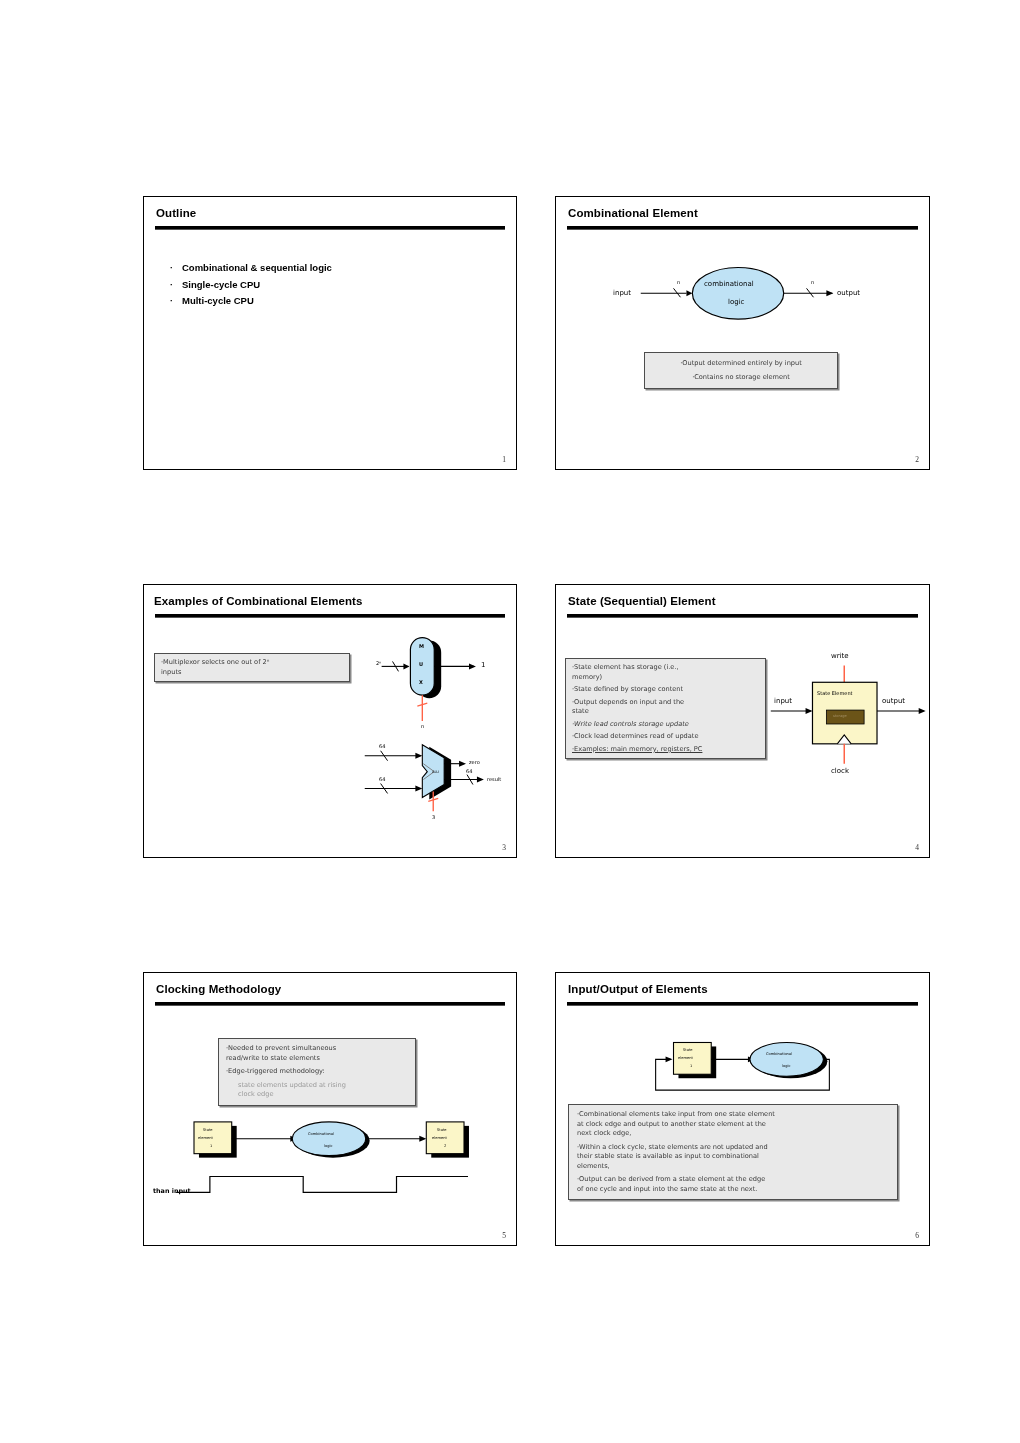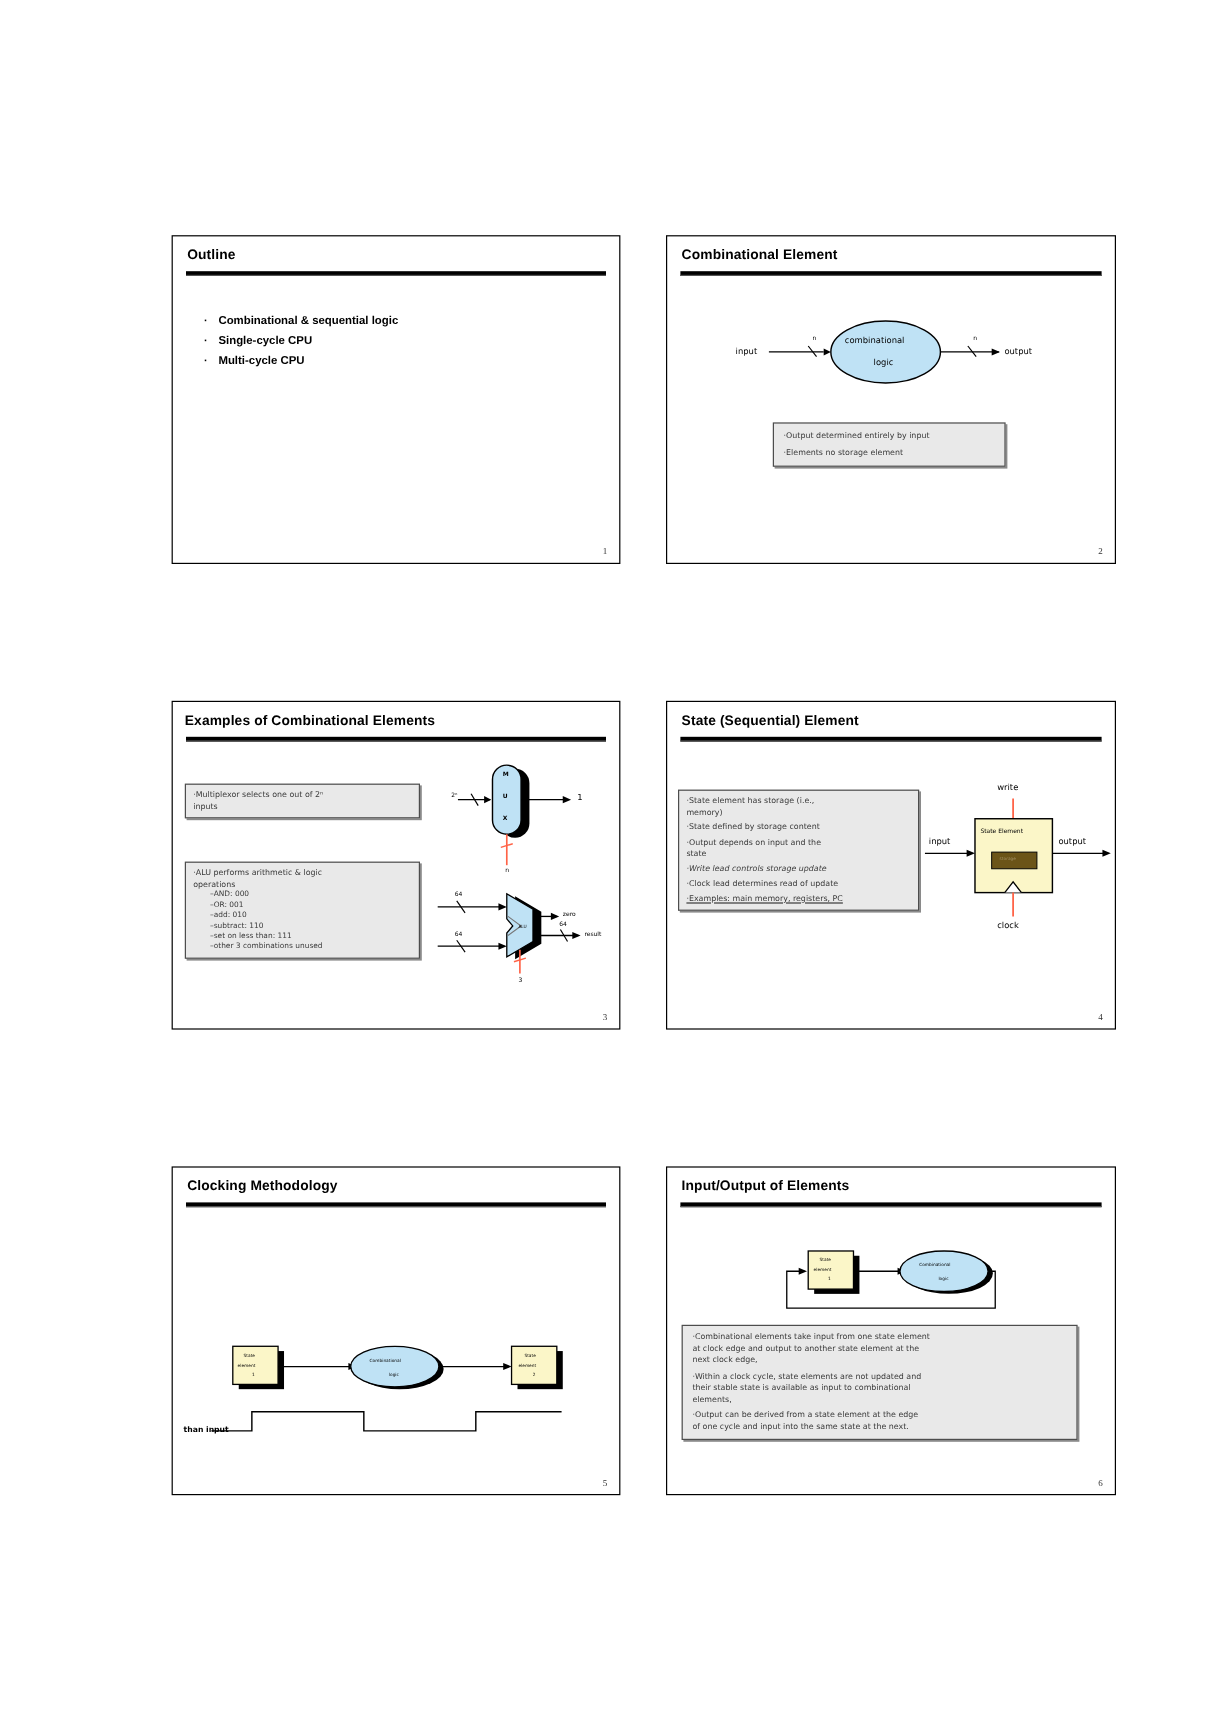--- a/index.html
+++ b/index.html
@@ -164,47 +164,37 @@
       <polygon points="272,94 279,97 272,100" fill="#000"></polygon>
     </svg>
 
     <div class="dtext" style="left:57px; top:92px;">input</div>
     <div class="dtext" style="left:281px; top:92px;">output</div>
     <div class="dtext sm" style="left:121px; top:82px;">n</div>
     <div class="dtext sm" style="left:255px; top:82px;">n</div>
     <div class="dtext" style="left:148px; top:83px;">combinational</div>
     <div class="dtext" style="left:172px; top:101px;">logic</div>
 
-    <div class="note-box" style="left:88px; top:155px; width:194px; padding:6px 8px;">
+    <div class="note-box" style="left:88px; top:155px; width:194px; padding:6px 8px;text-align:center;">
       <div class="note-line">·Output determined entirely by input</div>
-      <div class="note-line" style="margin-top:4px;">·Elements no storage element</div>
+      <div class="note-line" style="margin-top:4px;">·Contains no storage element</div>
     </div>
 
     <div class="page-num">2</div>
   </div>
 
   <div class="slide left row2">
     <div class="slide-title centered">Examples of Combinational Elements</div>
     <div class="title-rule"></div>
 
     <div class="note-box" style="left:10px; top:68px; width:196px; padding:4px 6px;">
       <div class="note-line">·Multiplexor selects one out of 2ⁿ</div>
       <div class="note-line">inputs</div>
     </div>
 
-    <div class="note-box" style="left:10px; top:133px; width:196px; padding:4px 6px;">
-      <div class="note-line">·ALU performs arithmetic &amp; logic</div>
-      <div class="note-line">operations</div>
-      <div class="note-sub">–AND: 000</div>
-      <div class="note-sub">–OR: 001</div>
-      <div class="note-sub">–add: 010</div>
-      <div class="note-sub">–subtract: 110</div>
-      <div class="note-sub">–set on less than: 111</div>
-      <div class="note-sub">–other 3 combinations unused</div>
-    </div>
 
     <svg class="svg-layer" viewBox="0 0 374 274">
 
       <rect x="275" y="56" width="24" height="58" rx="12" fill="#000"></rect>
       <rect x="268" y="53" width="24" height="58" rx="12" fill="#bfe2f5" stroke="#000" stroke-width="1.2"></rect>
 
       <line x1="239" y1="82" x2="266" y2="82" stroke="#000" stroke-width="1.1"></line>
       <line x1="250" y1="77" x2="256" y2="87" stroke="#000" stroke-width="1"></line>
       <polygon points="261,79 267,82 261,85" fill="#000"></polygon>
 
@@ -298,20 +288,27 @@
     <div class="dtext sm" style="left:261px; top:105px;">State Element</div>
     <div class="dtext xs" style="left:277px; top:129px; color:#a39065;">storage</div>
 
     <div class="page-num">4</div>
   </div>
 
   <div class="slide left row3">
     <div class="slide-title">Clocking Methodology</div>
     <div class="title-rule"></div>
 
+    <div class="note-box" style="left:74px; top:65px; width:198px; padding:5px 7px;">
+      <div class="note-line">·Needed to prevent simultaneous</div>
+      <div class="note-line">read/write to state elements</div>
+      <div class="note-line" style="margin-top:4px;">·Edge-triggered methodology:</div>
+      <div class="note-line gray" style="margin-top:4px; padding-left:12px;">state elements updated at rising</div>
+      <div class="note-line gray" style="padding-left:12px;">clock edge</div>
+    </div>
 
     <svg class="svg-layer" viewBox="0 0 374 274">
 
       <rect x="55" y="154" width="38" height="32" fill="#000"></rect>
       <rect x="50" y="150" width="38" height="32" fill="#fbf6c8" stroke="#000" stroke-width="1.1"></rect>
 
       <line x1="88" y1="167" x2="152" y2="167" stroke="#000" stroke-width="1.1"></line>
       <polygon points="147,164 154,167 147,170" fill="#000"></polygon>
 
       <ellipse cx="190" cy="169" rx="37" ry="17" fill="#000"></ellipse>

